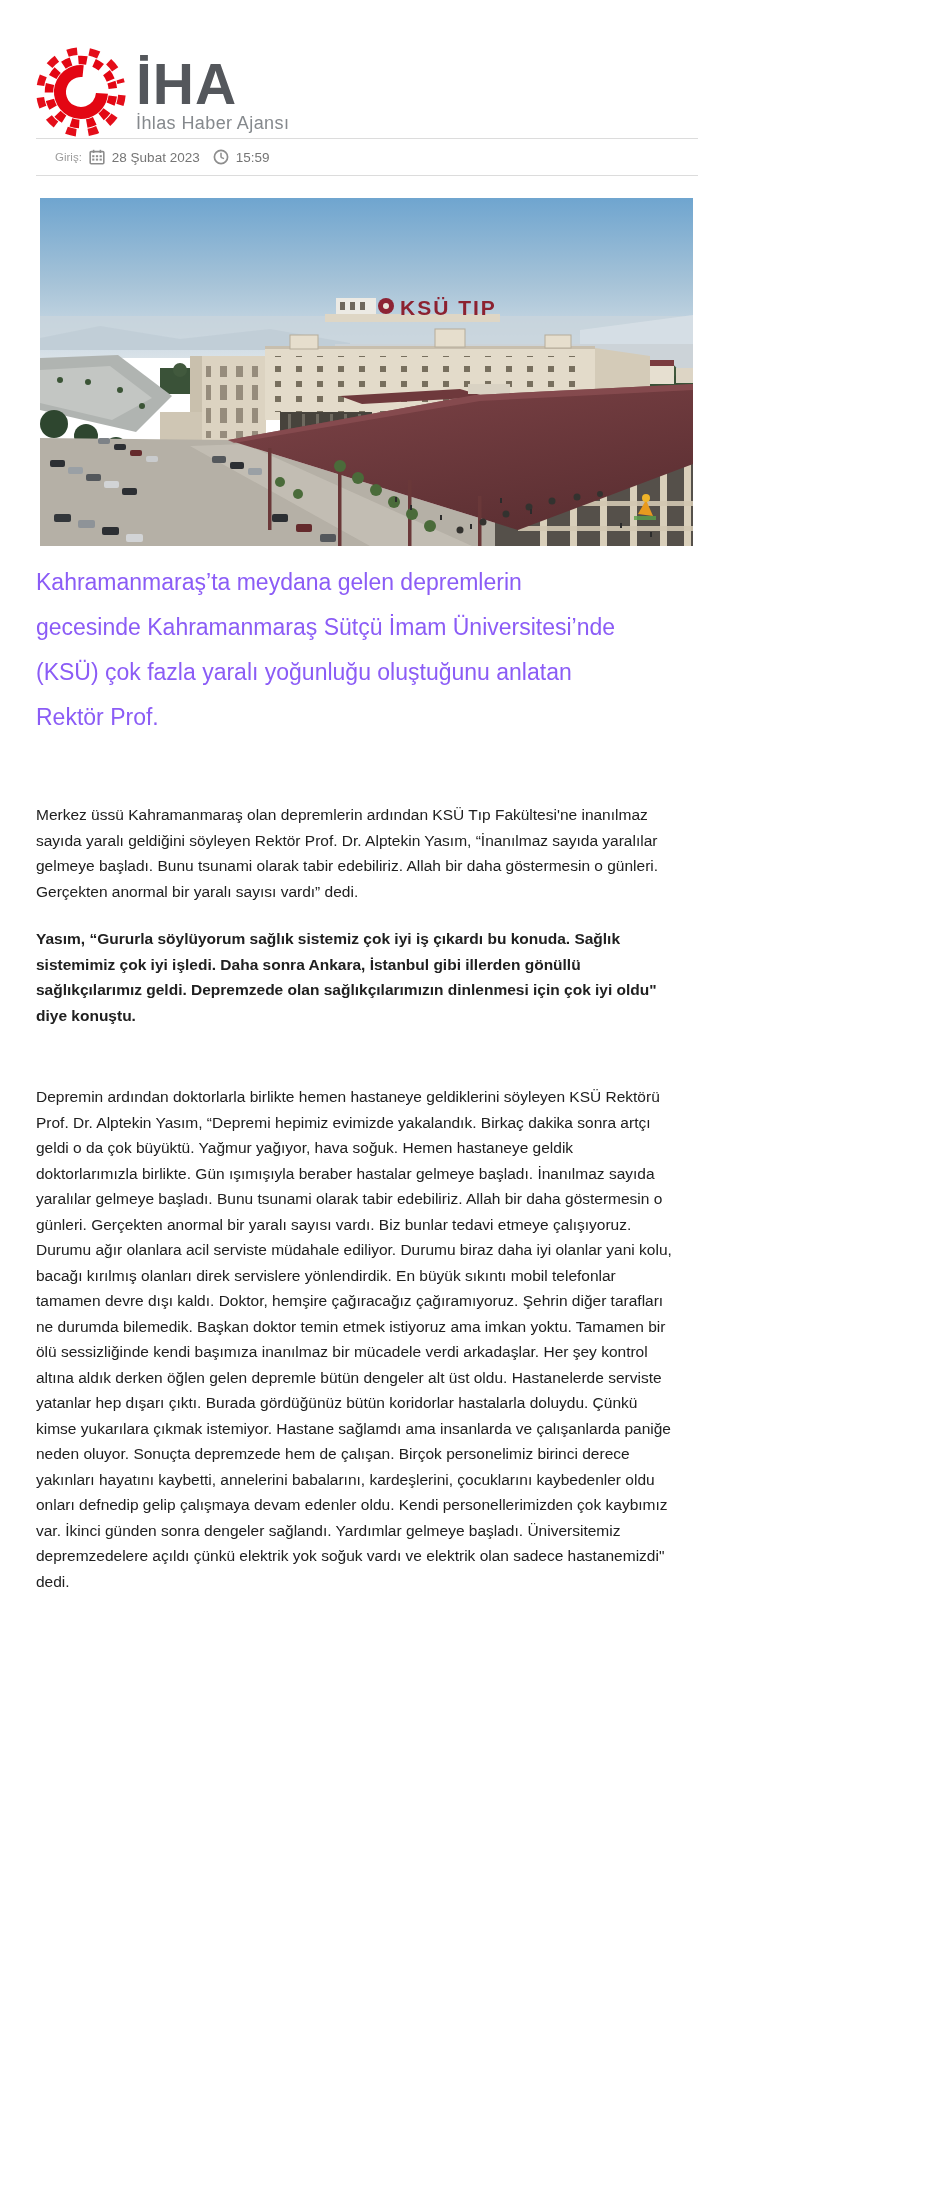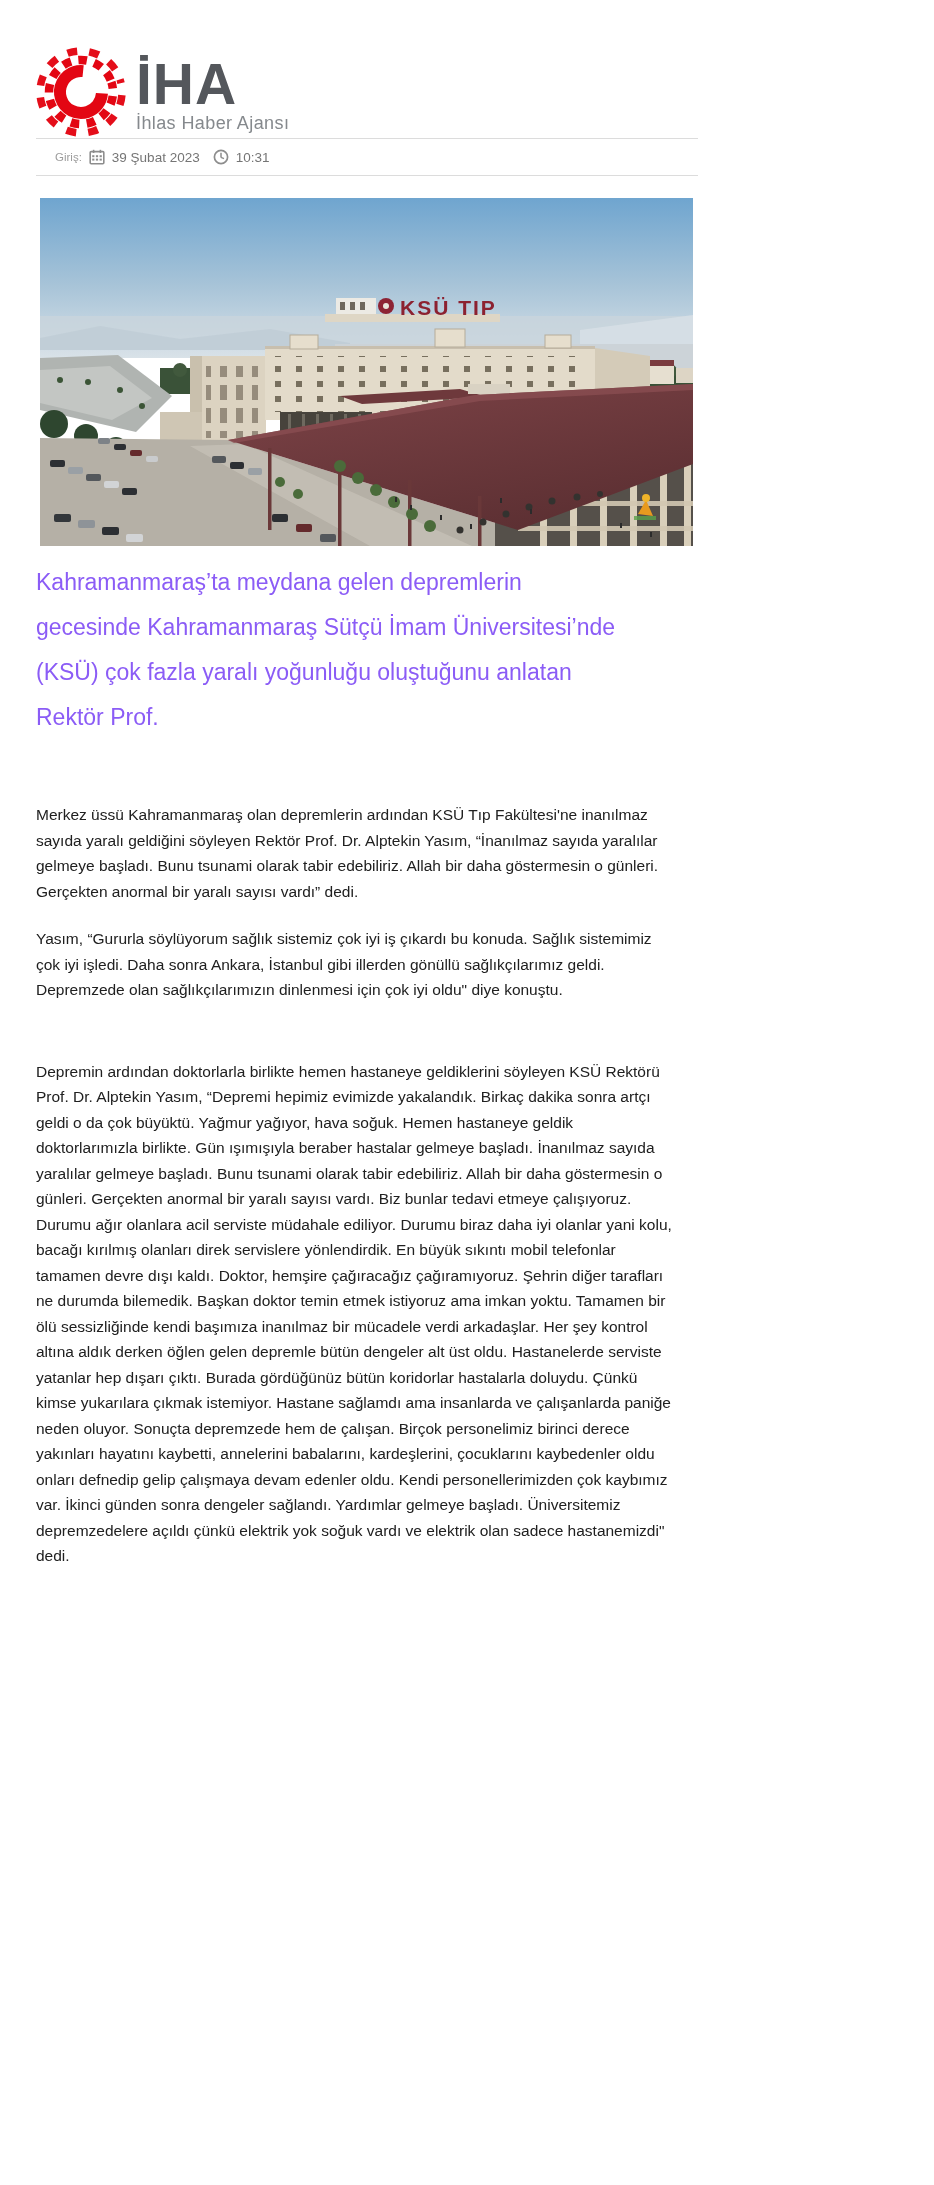--- a/index.html
+++ b/index.html
@@ -21,21 +21,21 @@
   .meta svg{display:block;}
   
   figure.article-figure{margin:22px 0 0 4px;width:653px;height:348px;padding:0;}
   figure.article-figure svg{display:block;width:653px;height:348px;}
   
   .lead{font-size:23px;line-height:45px;color:#8b5cf6;max-width:588px;margin:14px 0 0;font-weight:400;}
   
   .bodytext p{font-size:15.5px;line-height:25.5px;color:#202020;max-width:642px;margin:0;}
   .p1{margin-top:22px !important;}
   .p2{margin-top:62px !important;}
-  .p3{margin-top:22px !important;}
+  .p3{margin-top:22px !important;font-weight:bold;}
   .p4{margin-top:56px !important;}
 </style>
 </head>
 <body>
 
 <div class="page">
 
   <div class="site-header">
     <div class="logo">
       <svg viewBox="0 0 94 96" aria-hidden="true">
@@ -61,27 +61,27 @@
       <line x1="11.4" y1="0.8" x2="11.4" y2="4" stroke="#8d8d8d" stroke-width="1.6"></line>
       <g fill="#8d8d8d">
         <rect x="3.2" y="6.2" width="2.2" height="2"></rect>
           <rect x="6.9" y="6.2" width="2.2" height="2"></rect>
           <rect x="10.6" y="6.2" width="2.2" height="2"></rect>
         <rect x="3.2" y="9.6" width="2.2" height="2"></rect>
           <rect x="6.9" y="9.6" width="2.2" height="2"></rect>
           <rect x="10.6" y="9.6" width="2.2" height="2"></rect>
       </g>
     </svg>
-    <span class="meta-date">39 Şubat 2023</span>
+    <span class="meta-date">28 Şubat 2023</span>
     <svg width="16" height="16" viewBox="0 0 16 16" aria-hidden="true" style="margin-left:6px;">
       <circle cx="8" cy="8" r="6.6" fill="none" stroke="#8d8d8d" stroke-width="1.7"></circle>
       <line x1="8" y1="8.4" x2="8" y2="3.8" stroke="#8d8d8d" stroke-width="1.5"></line>
       <line x1="8" y1="8.4" x2="11" y2="9.6" stroke="#8d8d8d" stroke-width="1.5"></line>
     </svg>
-    <span class="meta-time">10:31</span>
+    <span class="meta-time">15:59</span>
   </div>
 
   <figure class="article-figure">
     <svg viewBox="0 0 653 348">
       <defs>
         <linearGradient id="sky" x1="0" y1="0" x2="0" y2="1">
           <stop offset="0" stop-color="#6fa5cf"></stop>
             <stop offset=".55" stop-color="#a8c4d8"></stop>
             <stop offset="1" stop-color="#d9e2e8"></stop>
         </linearGradient>

